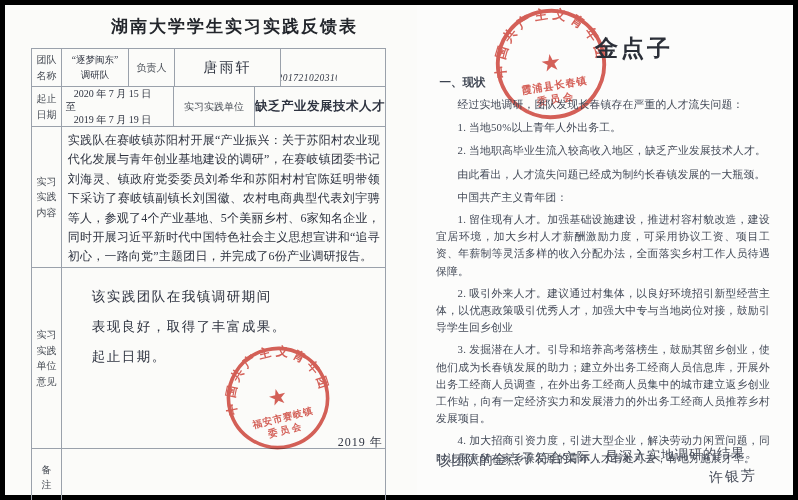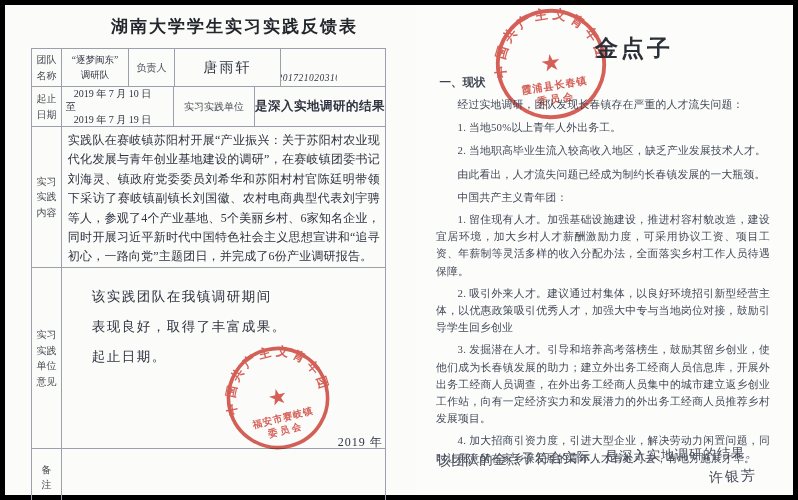--- a/index.html
+++ b/index.html
@@ -85,26 +85,26 @@
         <span>调研队</span>
       </div>
       <div class="tcell lbl c-lead">负责人</div>
       <div class="tcell leadv hw c-leadv">唐雨轩</div>
       <div class="tcell idv hw c-idv">201721020310</div>
     </div>
 
     <div class="trow r2">
       <div class="tcell lbl c-date">起止日期</div>
       <div class="tcell datev hw c-datev">
-        <span class="dl1">2019 年 7 月 10 日</span>
+        <span class="dl1">2020 年 7 月 15 日</span>
         <span class="dl2">至</span>
         <span class="dl3">2019 年 7 月 19 日</span>
       </div>
       <div class="tcell lbl c-unit">实习实践单位</div>
-      <div class="tcell unitv hw c-unitv">是深入实地调研的结果</div>
+      <div class="tcell unitv hw c-unitv">缺乏产业发展技术人才</div>
     </div>
 
     <div class="trow r3">
       <div class="tcell lbl c-biglbl">实习实践内容</div>
       <div class="tcell c-bigv contentv hw">实践队在赛岐镇苏阳村开展“产业振兴：关于苏阳村农业现代化发展与青年创业基地建设的调研”，在赛岐镇团委书记刘海灵、镇政府党委委员刘希华和苏阳村村官陈廷明带领下采访了赛岐镇副镇长刘国徽、农村电商典型代表刘宇骋等人，参观了4个产业基地、5个美丽乡村、6家知名企业，同时开展习近平新时代中国特色社会主义思想宣讲和“追寻初心，一路向党”主题团日，并完成了6份产业调研报告。</div>
     </div>
 
     <div class="trow r4">
       <div class="tcell lbl c-biglbl">实习实践单位意见</div>
       <div class="tcell c-bigv">

